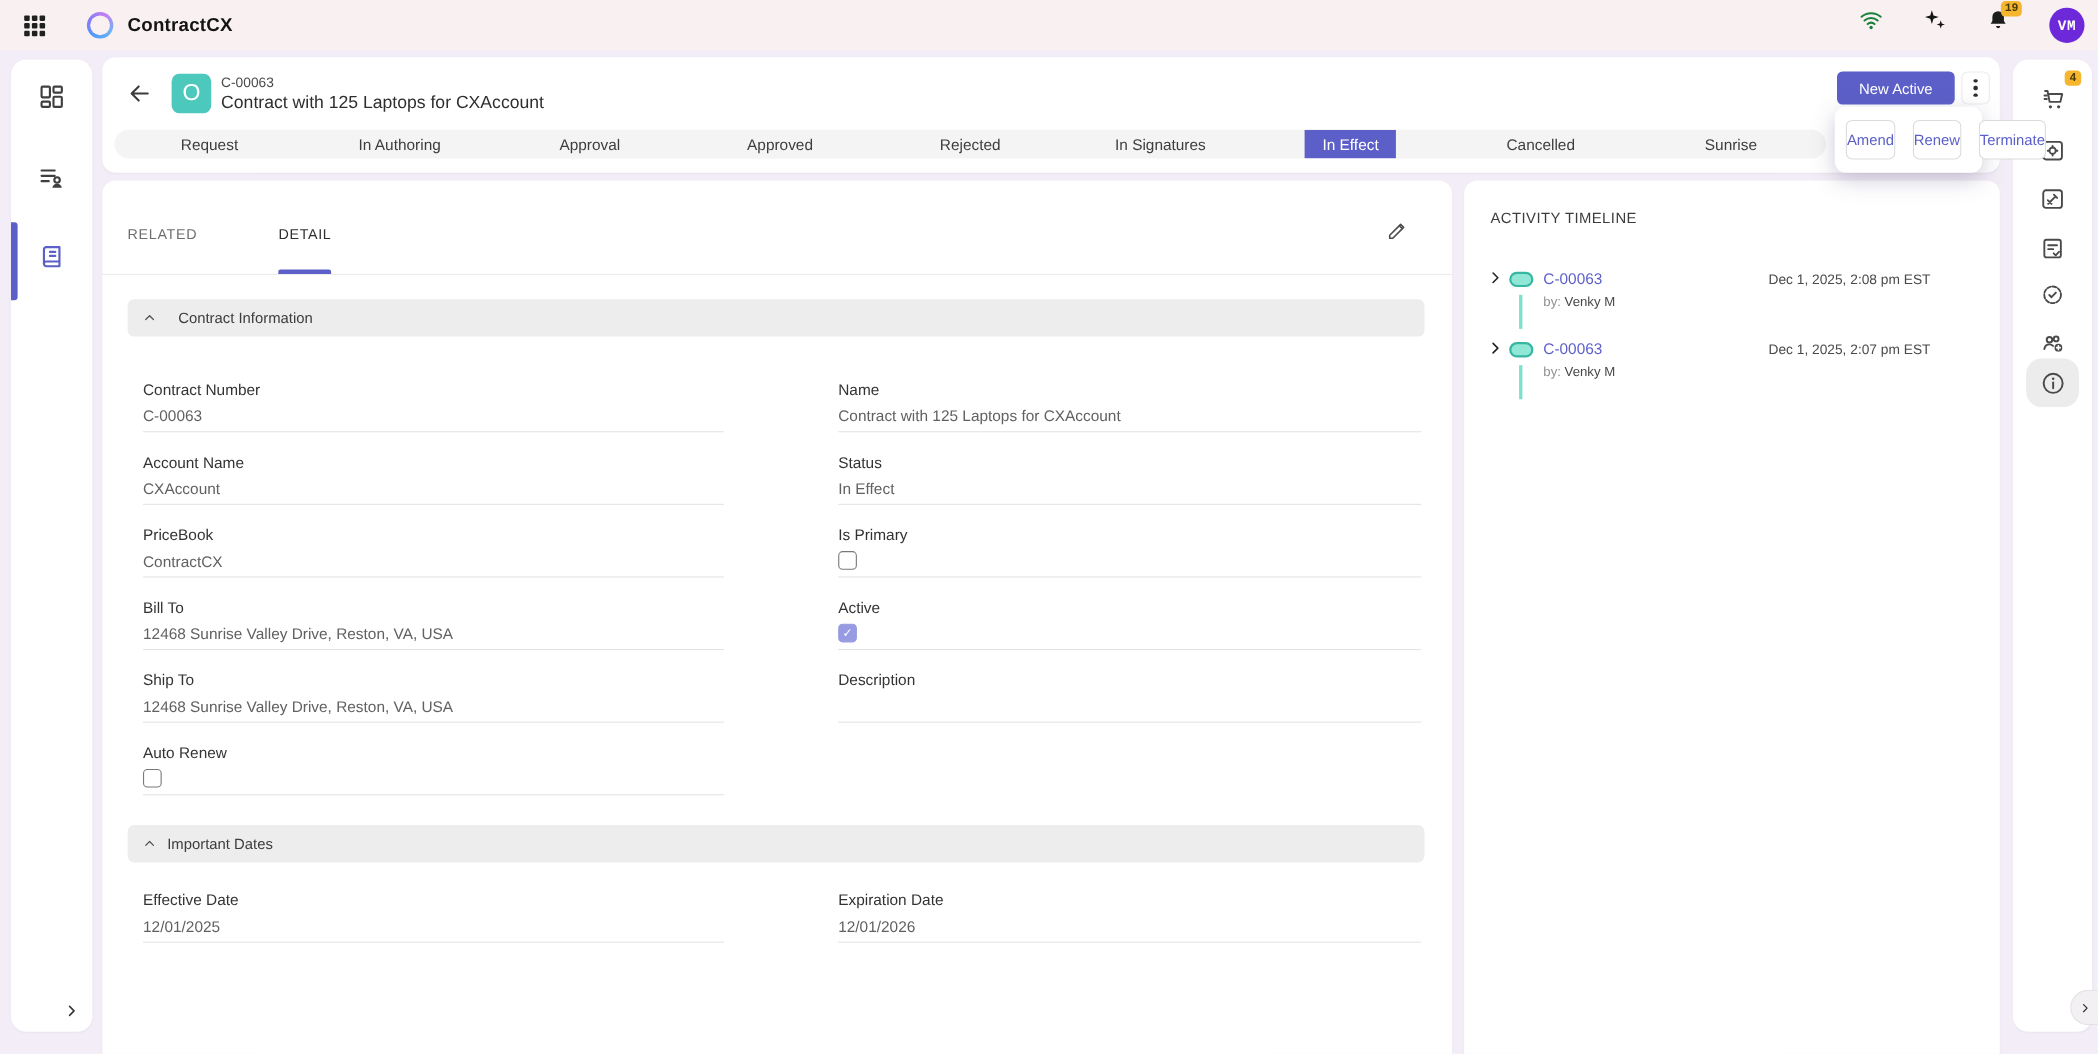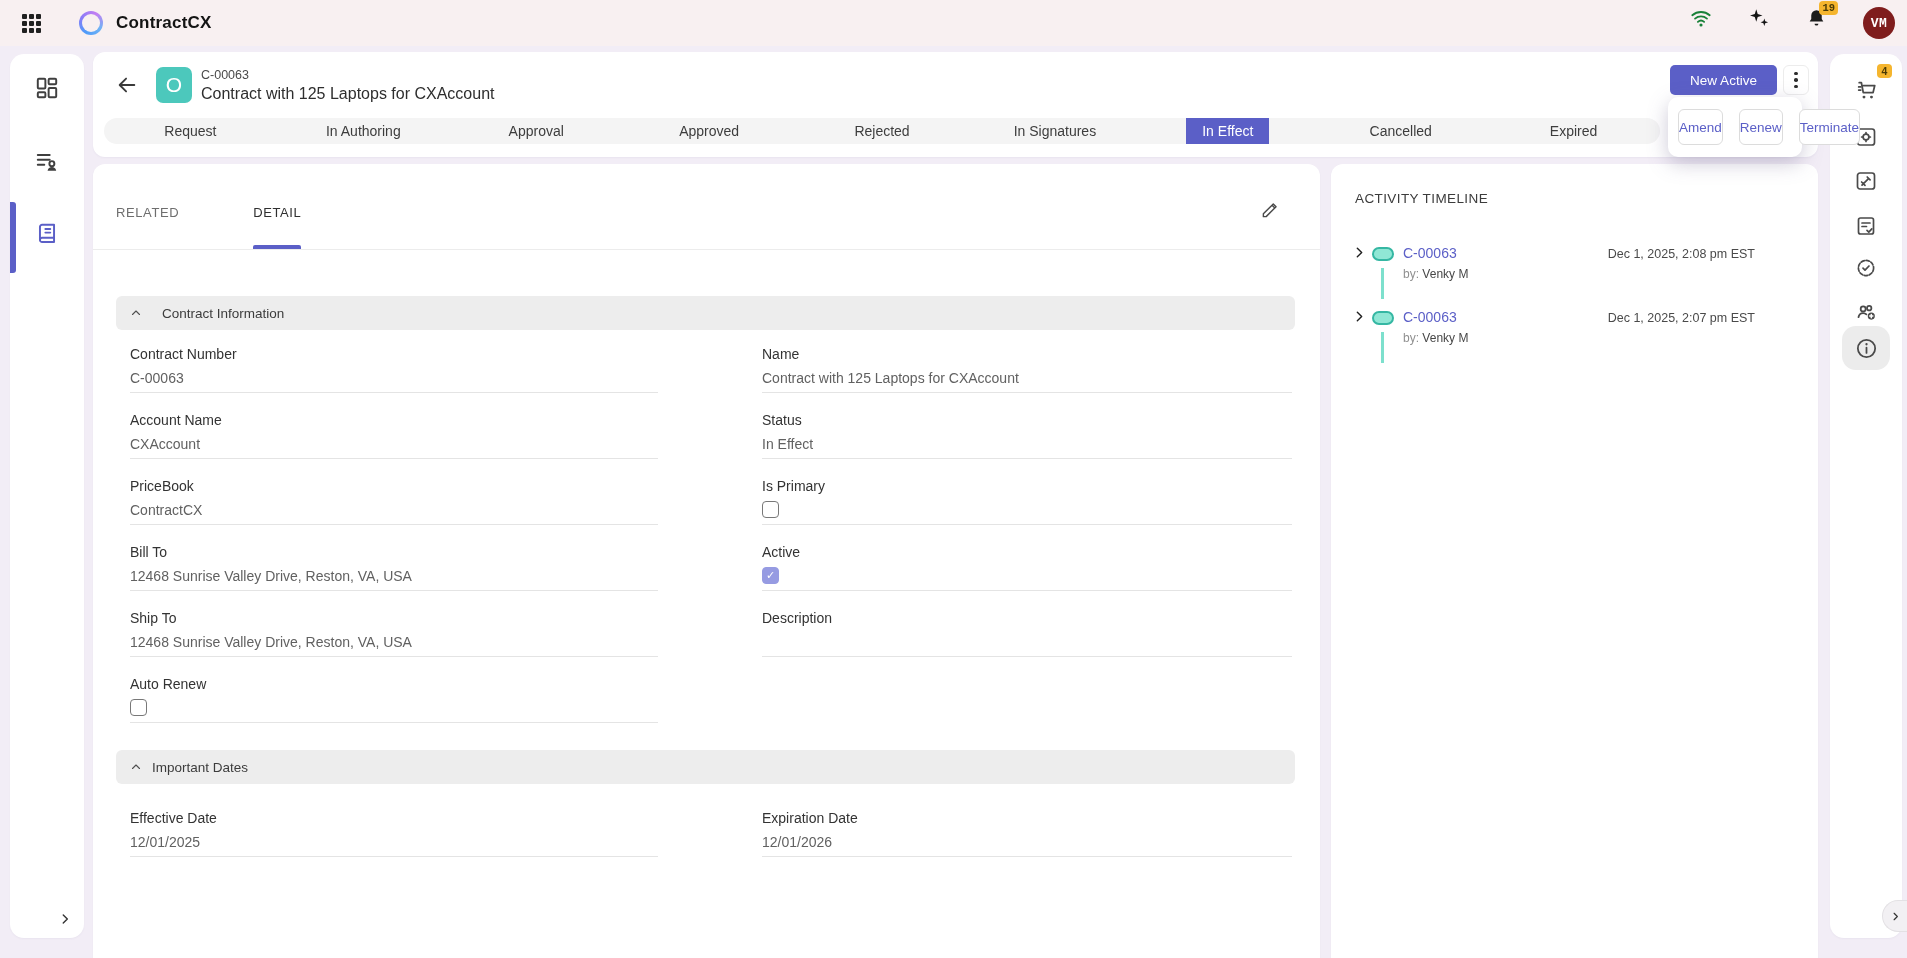--- a/index.html
+++ b/index.html
@@ -23,21 +23,21 @@
   .apps-grid span{width:5px; height:5px; background:#202020; border-radius:1px;}
   .logo{width:24px; height:24px; border-radius:50%; margin-left:38px; position:relative;
     background:conic-gradient(from 210deg,#4f9cf9,#8a7bf7,#c47ef2,#6fb3f5,#4f9cf9);}
   .logo::after{content:''; position:absolute; inset:3px; border-radius:50%; background:var(--topbar-bg);}
   .app-title{margin-left:13px; font-size:17px; font-weight:700; color:#141414; letter-spacing:0.2px;}
   .topbar-right{margin-left:auto; display:flex; align-items:flex-start; gap:36px;font-family:Liberation Mono, monospace;}
   .bell-wrap{position:relative;}
   .badge{position:absolute; background:var(--amber); color:#4a3a05; font-size:10.5px; font-weight:700;
     border-radius:4px; padding:1px 3px; line-height:12px; min-width:15px; text-align:center;}
   .bell-badge{top:-6px; right:-11px;}
-  .avatar{width:32px; height:32px; border-radius:50%; background:#7f1d1d; color:#fff;
+  .avatar{width:32px; height:32px; border-radius:50%; background:#6d28d9; color:#fff;
     display:flex; align-items:center; justify-content:center; font-size:13px; font-weight:700; letter-spacing:0.5px; cursor:pointer;}
 
   
   .left-rail{left:10px; top:54px; width:74px; height:884px;}
   .rail-ind{position:absolute; left:0; top:148px; width:6px; height:71px; background:var(--accent); border-radius:0 3px 3px 0;}
   .lrail-btn{position:absolute; left:50%; transform:translateX(-50%); width:40px; height:36px;
     display:flex; align-items:center; justify-content:center; cursor:pointer;}
   .lrail-1{top:16px;} .lrail-2{top:90px;} .lrail-3{top:163px;}
   .rail-expand{position:absolute; right:12px; bottom:12px; cursor:pointer;}
 
@@ -66,21 +66,21 @@
   .tabbar{position:absolute; top:0; left:0; right:0; height:86px; border-bottom:1px solid #ececec;
     display:flex; align-items:stretch; padding-left:23px;}
   .tab{position:relative; display:flex; align-items:center; font-size:13px; letter-spacing:0.6px;
     color:#6e6e6e; cursor:pointer; margin-right:74px; padding-top:12px;}
   .tab.active{color:#2f2f2f;}
   .tab.active::after{content:''; position:absolute; left:0; right:0; bottom:0; height:4px; background:var(--accent); border-radius:2px 2px 0 0;}
   .edit-btn{position:absolute; right:40px; top:36px; cursor:pointer;}
   .section-bar{position:absolute; left:23px; width:1179px; height:34px; background:#ededed; border-radius:6px;
     display:flex; align-items:center; padding-left:14px; gap:10px; cursor:pointer;}
   .section-bar .sec-title{font-size:13.5px; color:#3c3c3c;}
-  .sec-1{top:132px;gap:20px;} .sec-2{top:586px;}
+  .sec-1{top:108px;gap:20px;} .sec-2{top:586px;}
   .cols{position:absolute; left:37px; top:176px; display:flex; gap:104px;}
   .cols-dates{position:absolute; left:37px; top:640px; display:flex; gap:104px;}
   .col-l{width:528px;} .col-r{width:530px;}
   .field{height:66px; position:relative;}
   .field::after{content:''; position:absolute; left:0; right:0; top:52px; border-top:1px solid #e4e4e4;}
   .f-label{padding-top:6px; font-size:14px; color:#333;}
   .f-value{margin-top:8px; font-size:14px; color:#616161; min-height:17px;}
   .checkbox{margin-top:7px; width:17px; height:17px; border:1.5px solid #787878; border-radius:4px;
     display:flex; align-items:center; justify-content:center; font-size:11px; color:transparent; cursor:pointer;}
   .checkbox::after{content:'✓';}
@@ -233,21 +233,21 @@
     <div class="stage">
         <span>In Signatures</span>
       </div>
     <div class="stage active">
         <span>In Effect</span>
       </div>
     <div class="stage">
         <span>Cancelled</span>
       </div>
     <div class="stage">
-        <span>Expired</span>
+        <span>Sunrise</span>
       </div>
   </div>
 </div>
 
 <div class="card detail-card">
   <div class="tabbar">
     <div class="tab">RELATED</div>
     <div class="tab active">DETAIL</div>
   </div>
   <span class="edit-btn">

